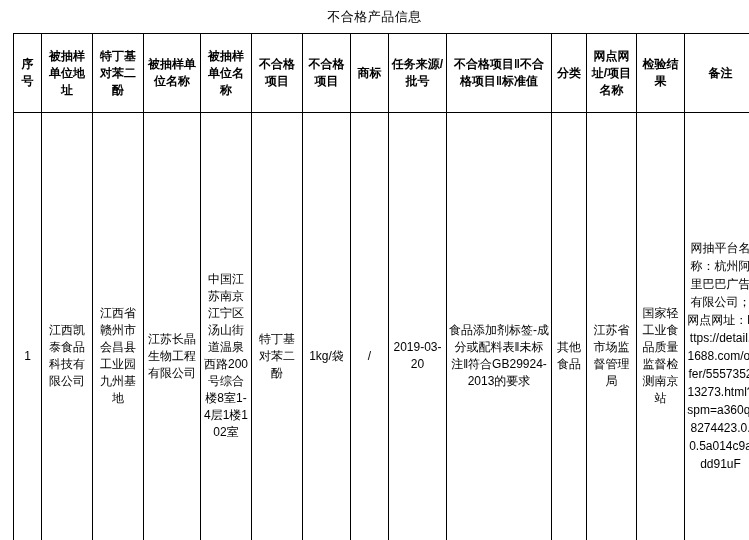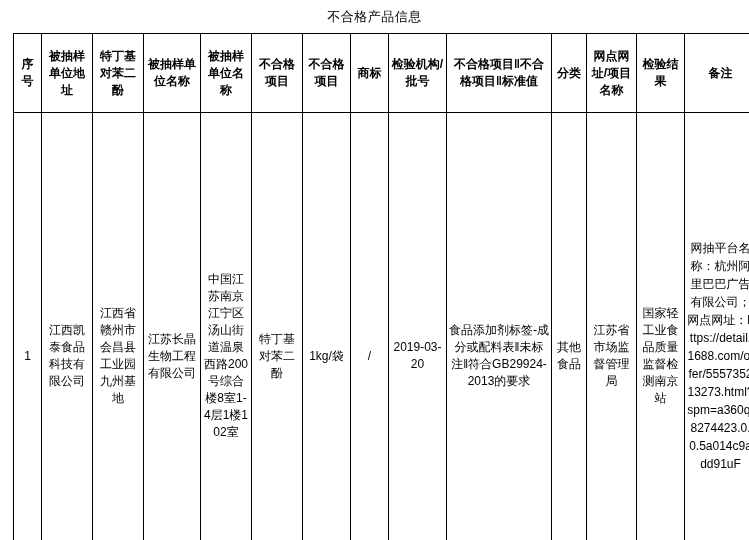--- a/index.html
+++ b/index.html
@@ -102,21 +102,21 @@
     <thead>
       <tr>
         <th>序号</th>
         <th>被抽样单位地址</th>
         <th>特丁基对苯二酚</th>
         <th>被抽样单位名称</th>
         <th>被抽样单位名称</th>
         <th>不合格项目</th>
         <th>不合格项目</th>
         <th>商标</th>
-        <th>检验机构/批号</th>
+        <th>任务来源/批号</th>
         <th>不合格项目‖不合格项目‖标准值</th>
         <th>分类</th>
         <th>网点网址/项目名称</th>
         <th>检验结果</th>
         <th>备注</th>
       </tr>
     </thead>
     <tbody>
       <tr>
         <td class="idx">1</td>

